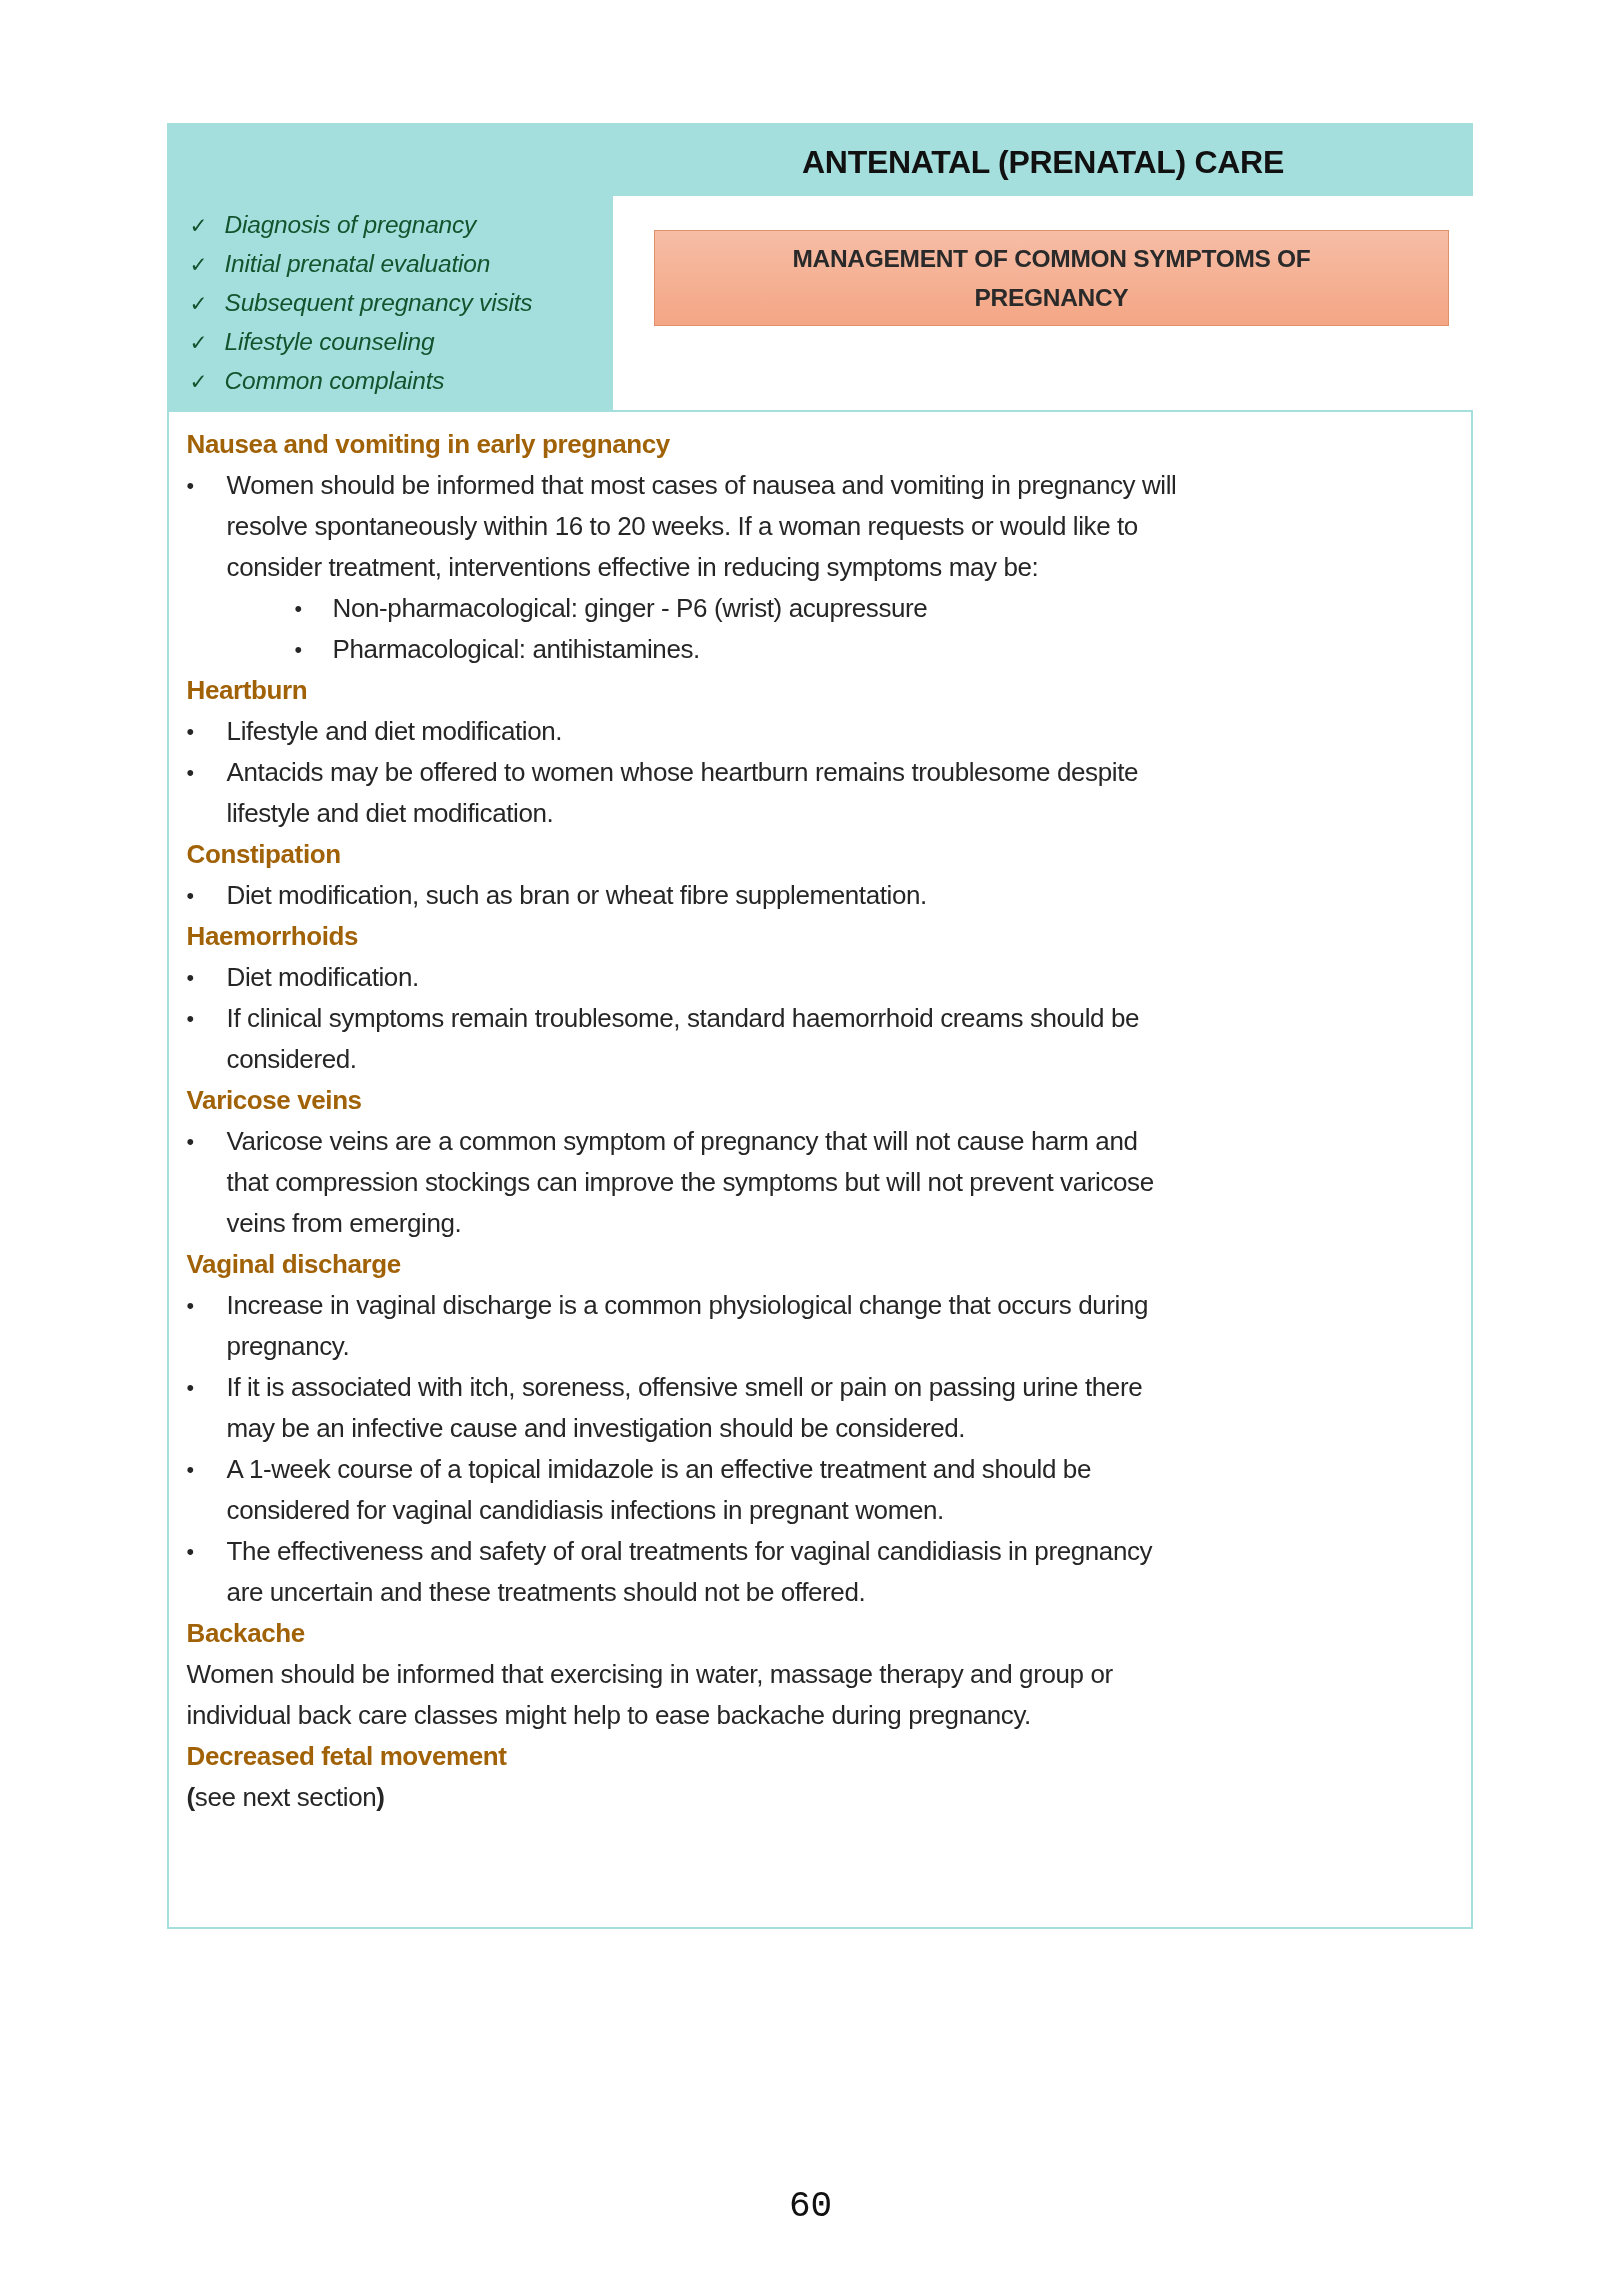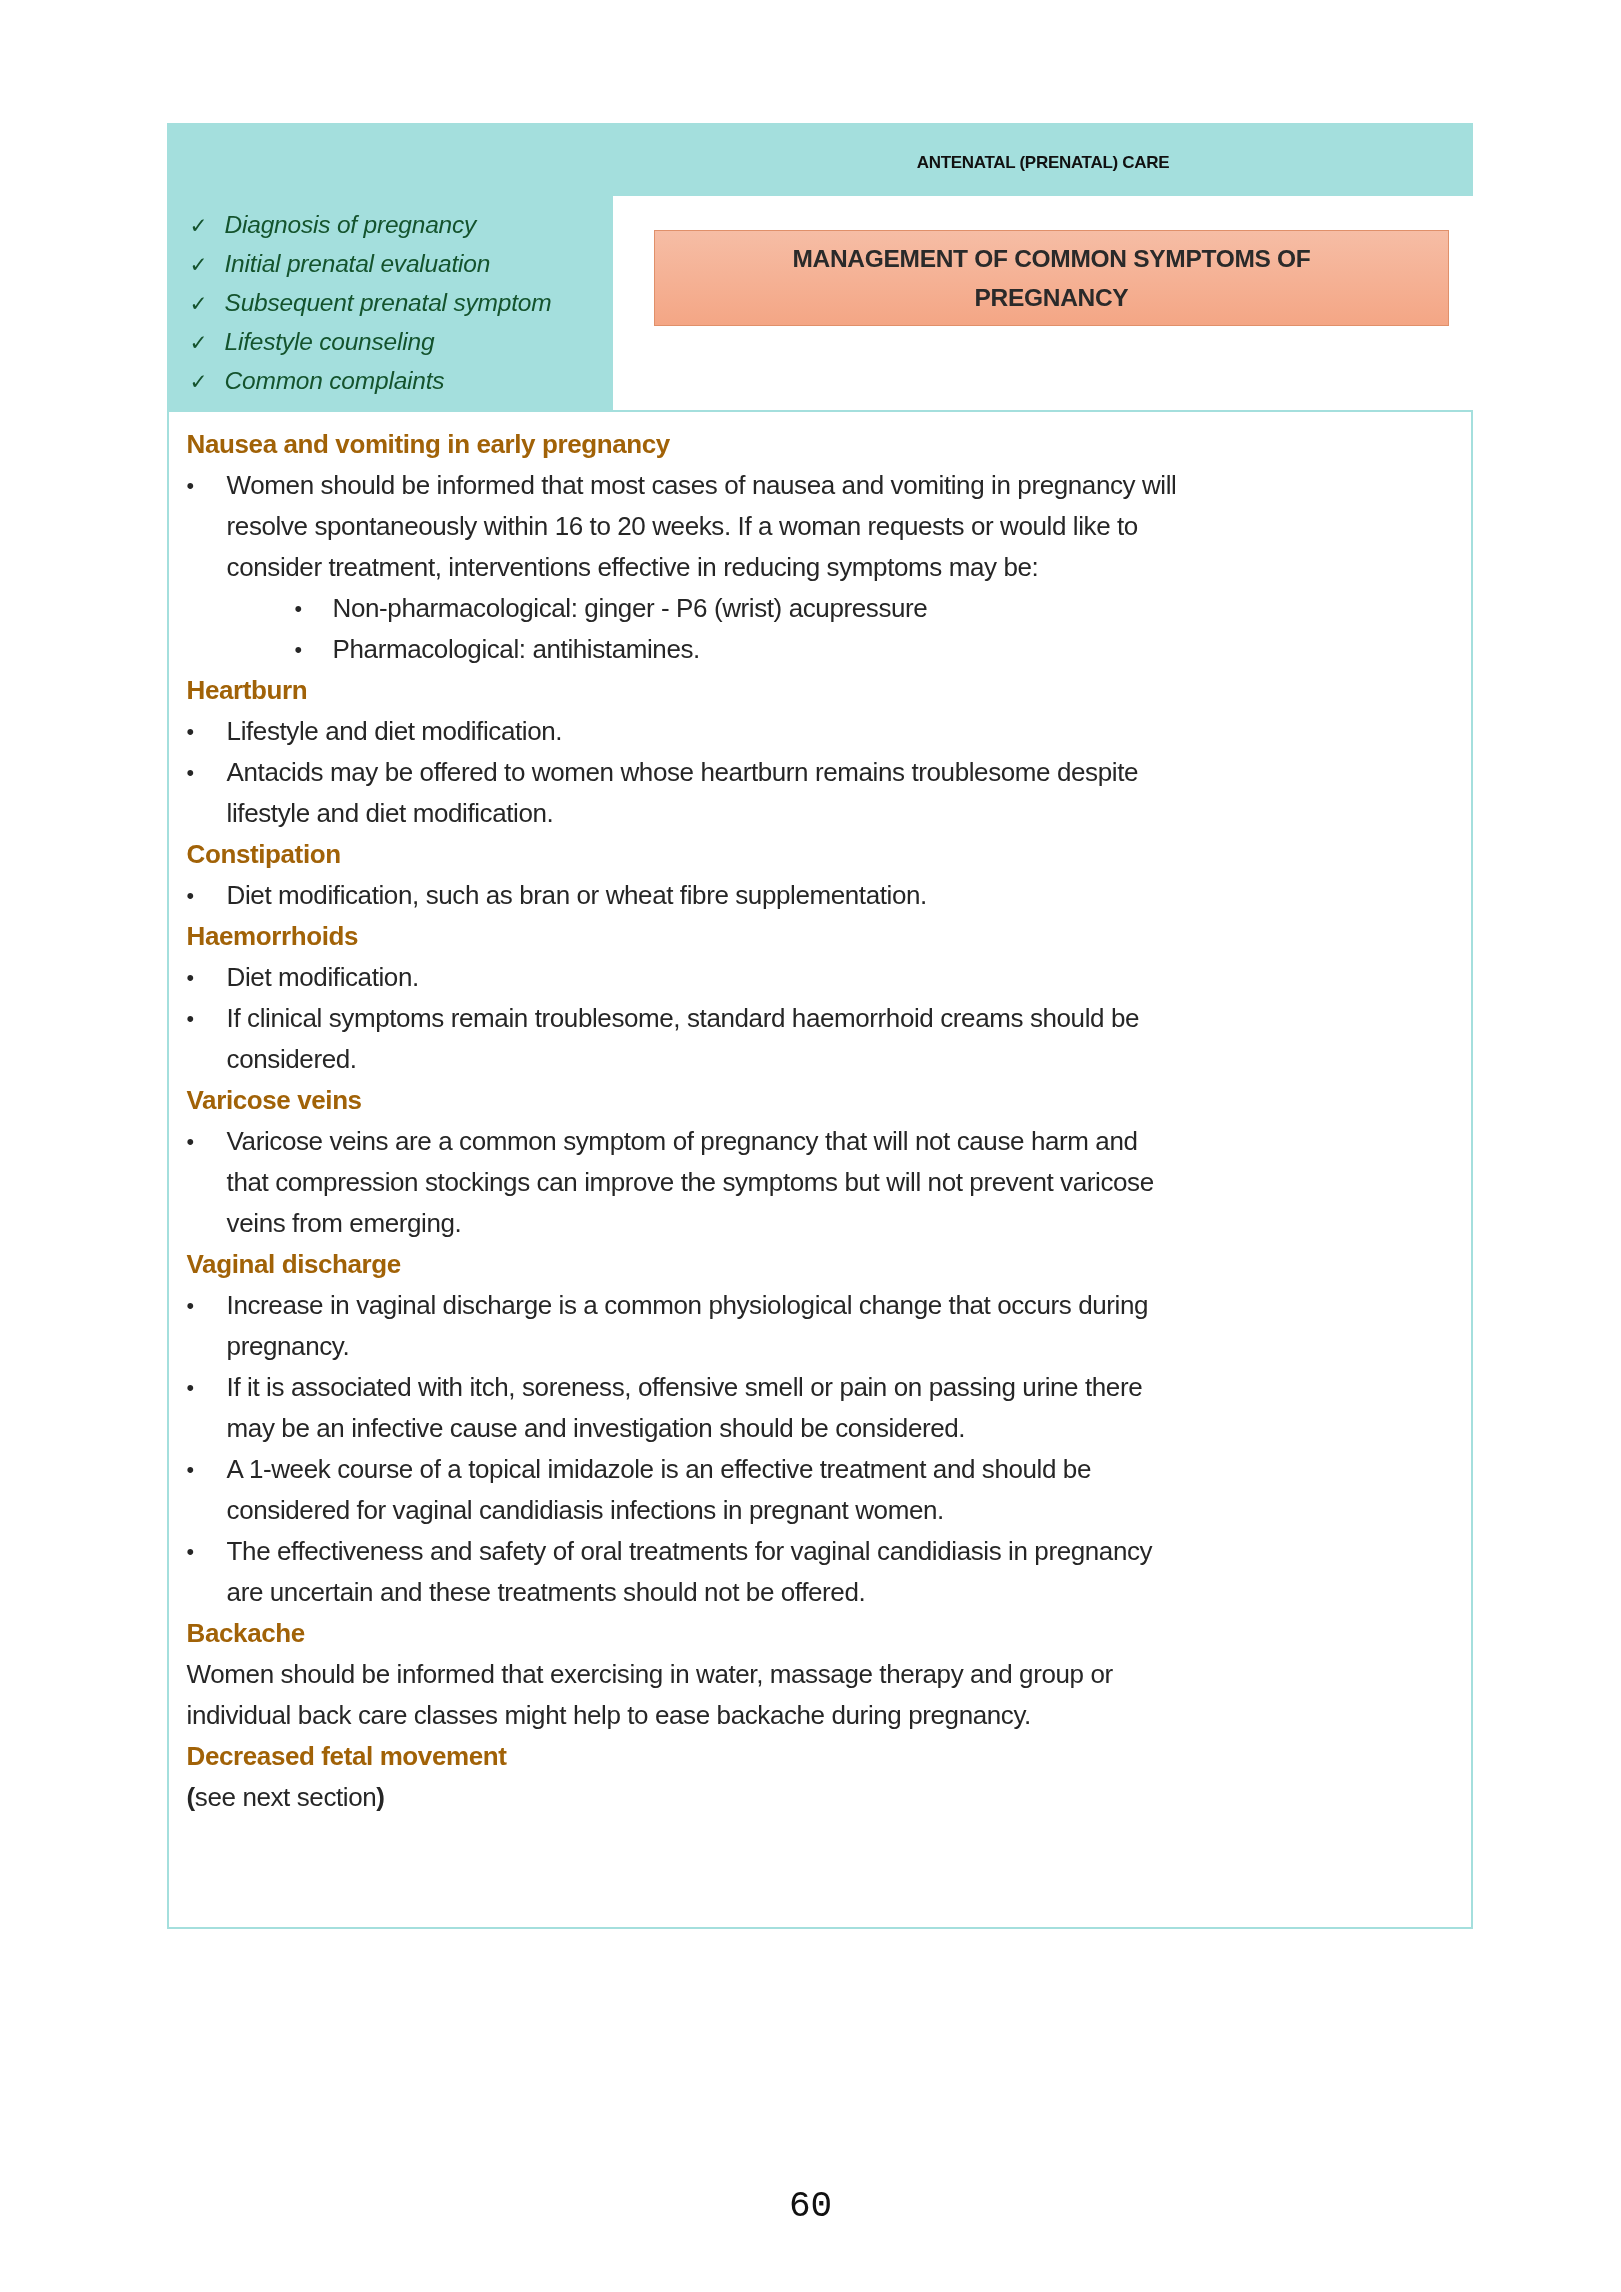--- a/index.html
+++ b/index.html
@@ -2,21 +2,21 @@
 <html><head>
 <meta charset="utf-8">
 <style>
   html, body { margin: 0; padding: 0; background: #ffffff; }
   body { width: 1621px; height: 2293px; position: relative; overflow: hidden;
          font-family: "Liberation Sans", "DejaVu Sans", sans-serif; color: #262626; }
 
   
   .banner { position: absolute; left: 167px; top: 123px; width: 1306px; height: 288px; background: #a4dfdd; }
   .banner-title { position: absolute; left: 446px; right: 0; top: 19.6px; height: 39px; text-align: center;
-                  font-weight: bold; font-size: 17px; line-height: 39px; color: #111; letter-spacing: -0.3px; }
+                  font-weight: bold; font-size: 32px; line-height: 39px; color: #111; letter-spacing: -0.3px; }
   .checklist { position: absolute; left: 22.5px; top: 82px; margin: 0; padding: 0; list-style: none; }
   .checklist li { height: 39px; line-height: 39px; font-size: 24.5px; font-style: italic; color: #14532d;
                   white-space: nowrap; letter-spacing: -0.2px; }
   .checklist .check { display: inline-block; width: 35px; font-style: normal; font-size: 21.6px; }
   .white-panel { position: absolute; left: 446px; top: 73px; width: 860px; height: 216px; background: #ffffff; padding-left: 12px; }
   .topic-box { position: absolute; left: 41px; top: 34px; width: 795px; height: 96px;
                background: linear-gradient(to bottom, #f6bda5 0%, #f4a685 100%);
                border: 1px solid #e0906a; box-sizing: border-box;
                display: flex; flex-direction: column; justify-content: center; align-items: center; }
   .topic-line { font-weight: bold; font-size: 24.5px; line-height: 39px; color: #2a2a2a; letter-spacing: -0.3px; white-space: nowrap; }
@@ -39,21 +39,21 @@
                  font-family: Liberation Mono, monospace; font-size: 36px; color: #111; }
 </style>
 </head>
 <body>
 
 <div class="banner">
   <div class="banner-title">ANTENATAL (PRENATAL) CARE</div>
   <ul class="checklist">
     <li><span class="check">✓</span><span>Diagnosis of pregnancy</span></li>
     <li><span class="check">✓</span><span>Initial prenatal evaluation</span></li>
-    <li><span class="check">✓</span><span>Subsequent prenatal symptom</span></li>
+    <li><span class="check">✓</span><span>Subsequent pregnancy visits</span></li>
     <li><span class="check">✓</span><span>Lifestyle counseling</span></li>
     <li><span class="check">✓</span><span>Common complaints</span></li>
   </ul>
   <div class="white-panel">
     <div class="topic-box">
       <div class="topic-line">MANAGEMENT OF COMMON SYMPTOMS OF</div>
       <div class="topic-line">PREGNANCY</div>
     </div>
   </div>
 </div>

